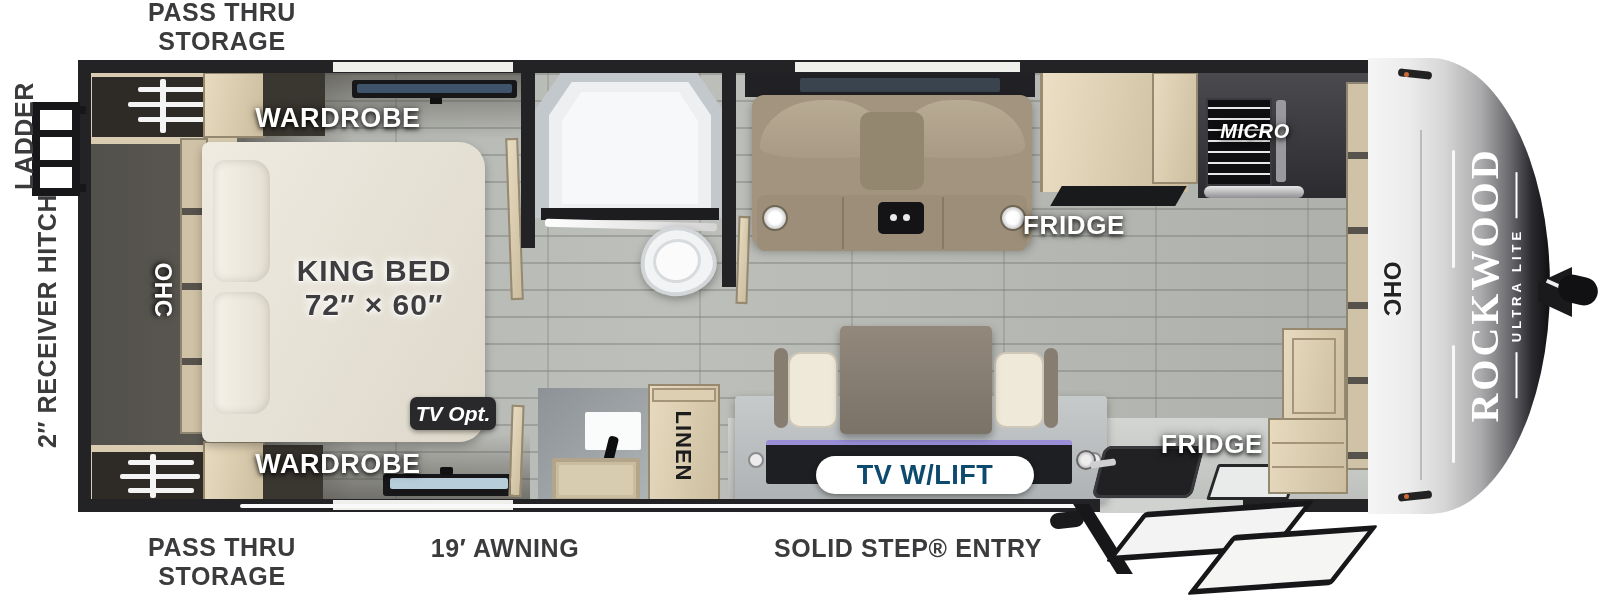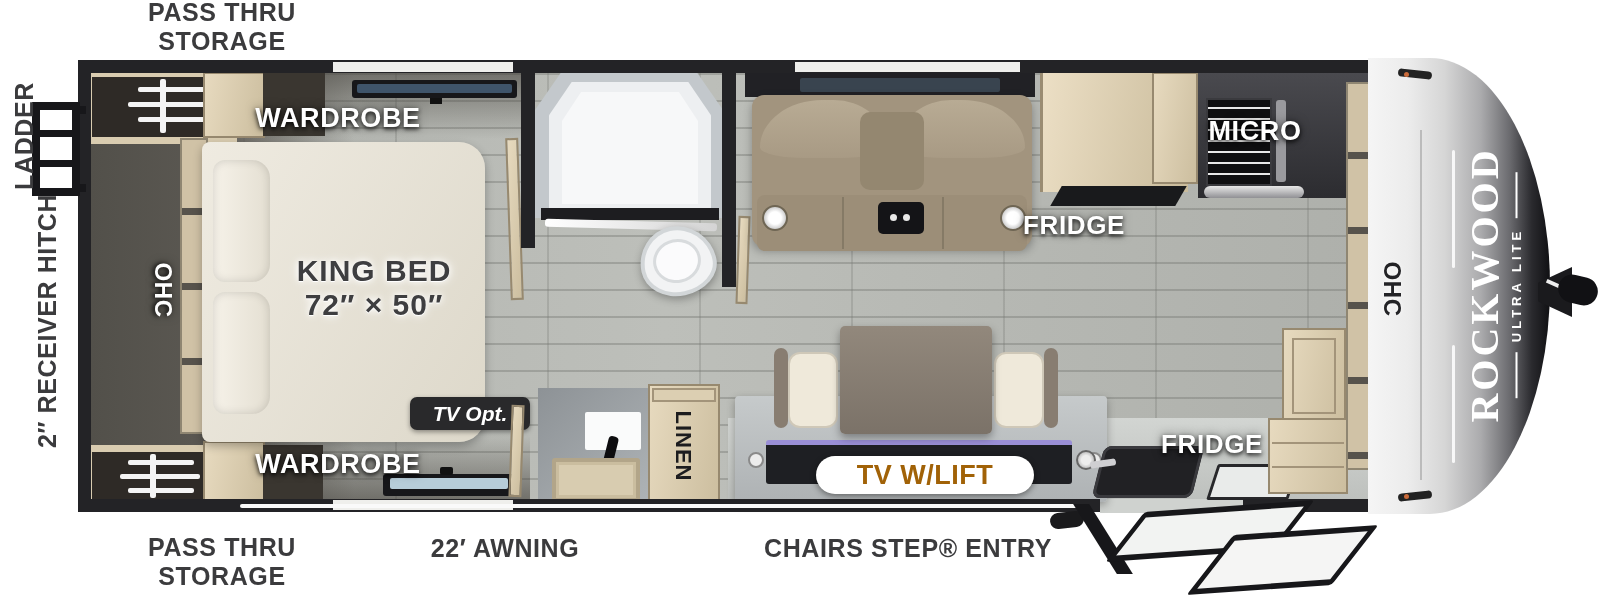--- a/index.html
+++ b/index.html
@@ -28,21 +28,21 @@
   .cubby{background:#2e2a26;border:7px solid #d9ccb0;box-sizing:border-box;}
   .rod{position:absolute;background:#f4f4f4;border-radius:2px;}
   .panelcol{background:repeating-linear-gradient(180deg,#d0c2a6 0 68px,#57534c 68px 75px);
             border:2px solid #8f8672;box-sizing:border-box;}
   .whiteline{background:#fafafa;border-radius:2px;}
   .badge{background:#29292b;border-radius:7px;box-shadow:0 2px 5px rgba(0,0,0,.4);
          display:flex;align-items:center;justify-content:center;}
   .badge span{color:#fff;font-style:italic;font-weight:bold;font-size:21px;}
   .pill{background:#fff;border-radius:19px;box-shadow:0 2px 6px rgba(0,0,0,.45);
         display:flex;align-items:center;justify-content:center;}
-  .pill span{color:#a16207;font-weight:bold;font-size:27px;letter-spacing:.5px;}
+  .pill span{color:#0c4a6e;font-weight:bold;font-size:27px;letter-spacing:.5px;}
   .circle{border-radius:50%;}
   .capbody{border-radius:0 120px 120px 0 / 0 228px 228px 0;
     background:linear-gradient(to right,#f5f5f5 0%,#ececec 22%,#d6d6d6 42%,#ababad 62%,#6a6a6e 78%,#2a2a2e 90%,#101013 100%);}
   .wordmark{position:absolute;transform:translate(-50%,-50%) rotate(-90deg);white-space:nowrap;
     font-family:"Liberation Serif",serif;font-weight:bold;font-size:40px;letter-spacing:3px;color:#fff;}
   .sub-brand{position:absolute;transform:translate(-50%,-50%) rotate(-90deg);display:flex;
     align-items:center;gap:10px;color:#fff;font-weight:bold;font-size:13px;letter-spacing:4px;white-space:nowrap;}
   .sub-brand .rule{display:inline-block;width:46px;height:2px;background:#fff;}
   .seatseam{position:absolute;width:2px;background:#857a66;}
 </style>
@@ -79,21 +79,21 @@
   <div class="abs" style="left:430px;top:98px;width:12px;height:6px;background:#111;"></div>
 
   <div class="abs panelcol" style="left:180px;top:138px;width:28px;height:296px;"></div>
   <div class="abs" style="left:202px;top:142px;width:283px;height:300px;background:linear-gradient(120deg,#efebe1,#ddd8ca);border-radius:8px 26px 26px 8px;box-shadow:0 4px 10px rgba(0,0,0,.28);"></div>
   <div class="abs" style="left:213px;top:160px;width:57px;height:122px;background:linear-gradient(90deg,#f6f2e9,#e4dfd2);border-radius:12px 18px 18px 12px;box-shadow:inset 0 0 10px rgba(0,0,0,.15);"></div>
   <div class="abs" style="left:213px;top:292px;width:57px;height:122px;background:linear-gradient(90deg,#f6f2e9,#e4dfd2);border-radius:12px 18px 18px 12px;box-shadow:inset 0 0 10px rgba(0,0,0,.15);"></div>
 
   <div class="abs" style="left:383px;top:474px;width:132px;height:22px;background:#17171a;border-radius:3px;"></div>
   <div class="abs" style="left:390px;top:478px;width:118px;height:11px;background:#b7cdd9;border-radius:2px;"></div>
   <div class="abs" style="left:440px;top:467px;width:13px;height:8px;background:#111;border-radius:2px;"></div>
-  <div class="abs badge" style="left:410px;top:397px;width:120px;height:33px;text-align:right;">
+  <div class="abs badge" style="left:410px;top:397px;width:86px;height:33px;text-align:right;">
     <span>TV Opt.</span>
   </div>
 
   <div class="abs" style="left:535px;top:72px;width:188px;height:146px;background:#c3c8cc;clip-path:polygon(14% 0,86% 0,100% 26%,100% 100%,0 100%,0 26%);"></div>
   <div class="abs" style="left:549px;top:82px;width:162px;height:128px;background:#edeff1;clip-path:polygon(14% 0,86% 0,100% 26%,100% 100%,0 100%,0 26%);"></div>
   <div class="abs" style="left:562px;top:92px;width:136px;height:112px;background:#f7f8f9;clip-path:polygon(14% 0,86% 0,100% 26%,100% 100%,0 100%,0 26%);"></div>
   <div class="abs" style="left:541px;top:208px;width:178px;height:12px;background:#1d1d20;"></div>
   <div class="abs" style="left:545px;top:221px;width:172px;height:8px;background:linear-gradient(90deg,#ffffff,#d4d4d4);border-radius:3px;transform:rotate(1.5deg);"></div>
   <div class="abs" style="left:640px;top:226px;width:76px;height:70px;background:#f2f3f4;border:4px solid #d2d6d8;box-sizing:border-box;border-radius:48% 52% 50% 50%/55% 58% 42% 45%;transform:rotate(-12deg);box-shadow:0 3px 8px rgba(0,0,0,.3);"></div>
   <div class="abs" style="left:653px;top:239px;width:48px;height:44px;border:3px solid #d8dbdd;box-sizing:border-box;border-radius:50%;background:#fbfbfc;transform:rotate(-12deg);"></div>
@@ -204,33 +204,33 @@
   <div class="abs" style="left:1095px;top:504px;width:16px;height:70px;background:#17171a;transform:skewX(32deg);"></div>
   <div class="abs" style="left:1125px;top:506px;width:170px;height:50px;background:#f2f3f2;border:6px solid #17171a;box-sizing:border-box;transform:skew(-38deg,-4deg);border-radius:3px;"></div>
   <div class="abs" style="left:1210px;top:530px;width:145px;height:60px;background:#f5f5f4;border:6px solid #17171a;box-sizing:border-box;transform:skew(-38deg,-4deg);border-radius:3px;"></div>
 
   <div class="lbl out" style="left:222px;top:26px;">PASS THRU
 STORAGE</div>
   <div class="lbl out" style="left:222px;top:561px;">PASS THRU
 STORAGE</div>
   <div class="lbl out vccw" style="left:24px;top:136px;">LADDER</div>
   <div class="lbl out vccw" style="left:47px;top:321px;">2″ RECEIVER HITCH</div>
-  <div class="lbl out" style="left:505px;top:548px;">22′ AWNING</div>
-  <div class="lbl out" style="left:908px;top:548px;">CHAIRS STEP® ENTRY</div>
+  <div class="lbl out" style="left:505px;top:548px;">19′ AWNING</div>
+  <div class="lbl out" style="left:908px;top:548px;">SOLID STEP® ENTRY</div>
 
   <div class="lbl in" style="left:338px;top:118px;font-size:27px;">WARDROBE</div>
   <div class="lbl in" style="left:338px;top:464px;font-size:27px;">WARDROBE</div>
   <div class="lbl darkglow" style="left:374px;top:288px;">KING BED
-72″ × 50″</div>
+72″ × 60″</div>
   <div class="lbl in vcw" style="left:163px;top:290px;font-size:24px;">OHC</div>
 
   <div class="lbl vcw" style="left:683px;top:446px;font-size:22px;color:#1c1c1e;letter-spacing:1px;">LINEN</div>
 
   <div class="abs pill" style="left:816px;top:456px;width:218px;height:38px;">
     <span>TV W/LIFT</span>
   </div>
 
   <div class="lbl in" style="left:1074px;top:226px;">FRIDGE</div>
-  <div class="lbl in" style="left:1255px;top:131px;font-size:27px;">MICRO</div>
+  <div class="lbl in" style="left:1255px;top:131px;font-size:20px;font-style:italic;">MICRO</div>
   <div class="lbl in" style="left:1212px;top:445px;">FRIDGE</div>
   <div class="lbl vcw" style="left:1392px;top:289px;font-size:24px;color:#232326;text-shadow:0 0 5px rgba(255,255,255,.8);">OHC</div>
 
 </div>
 
 </body></html>

